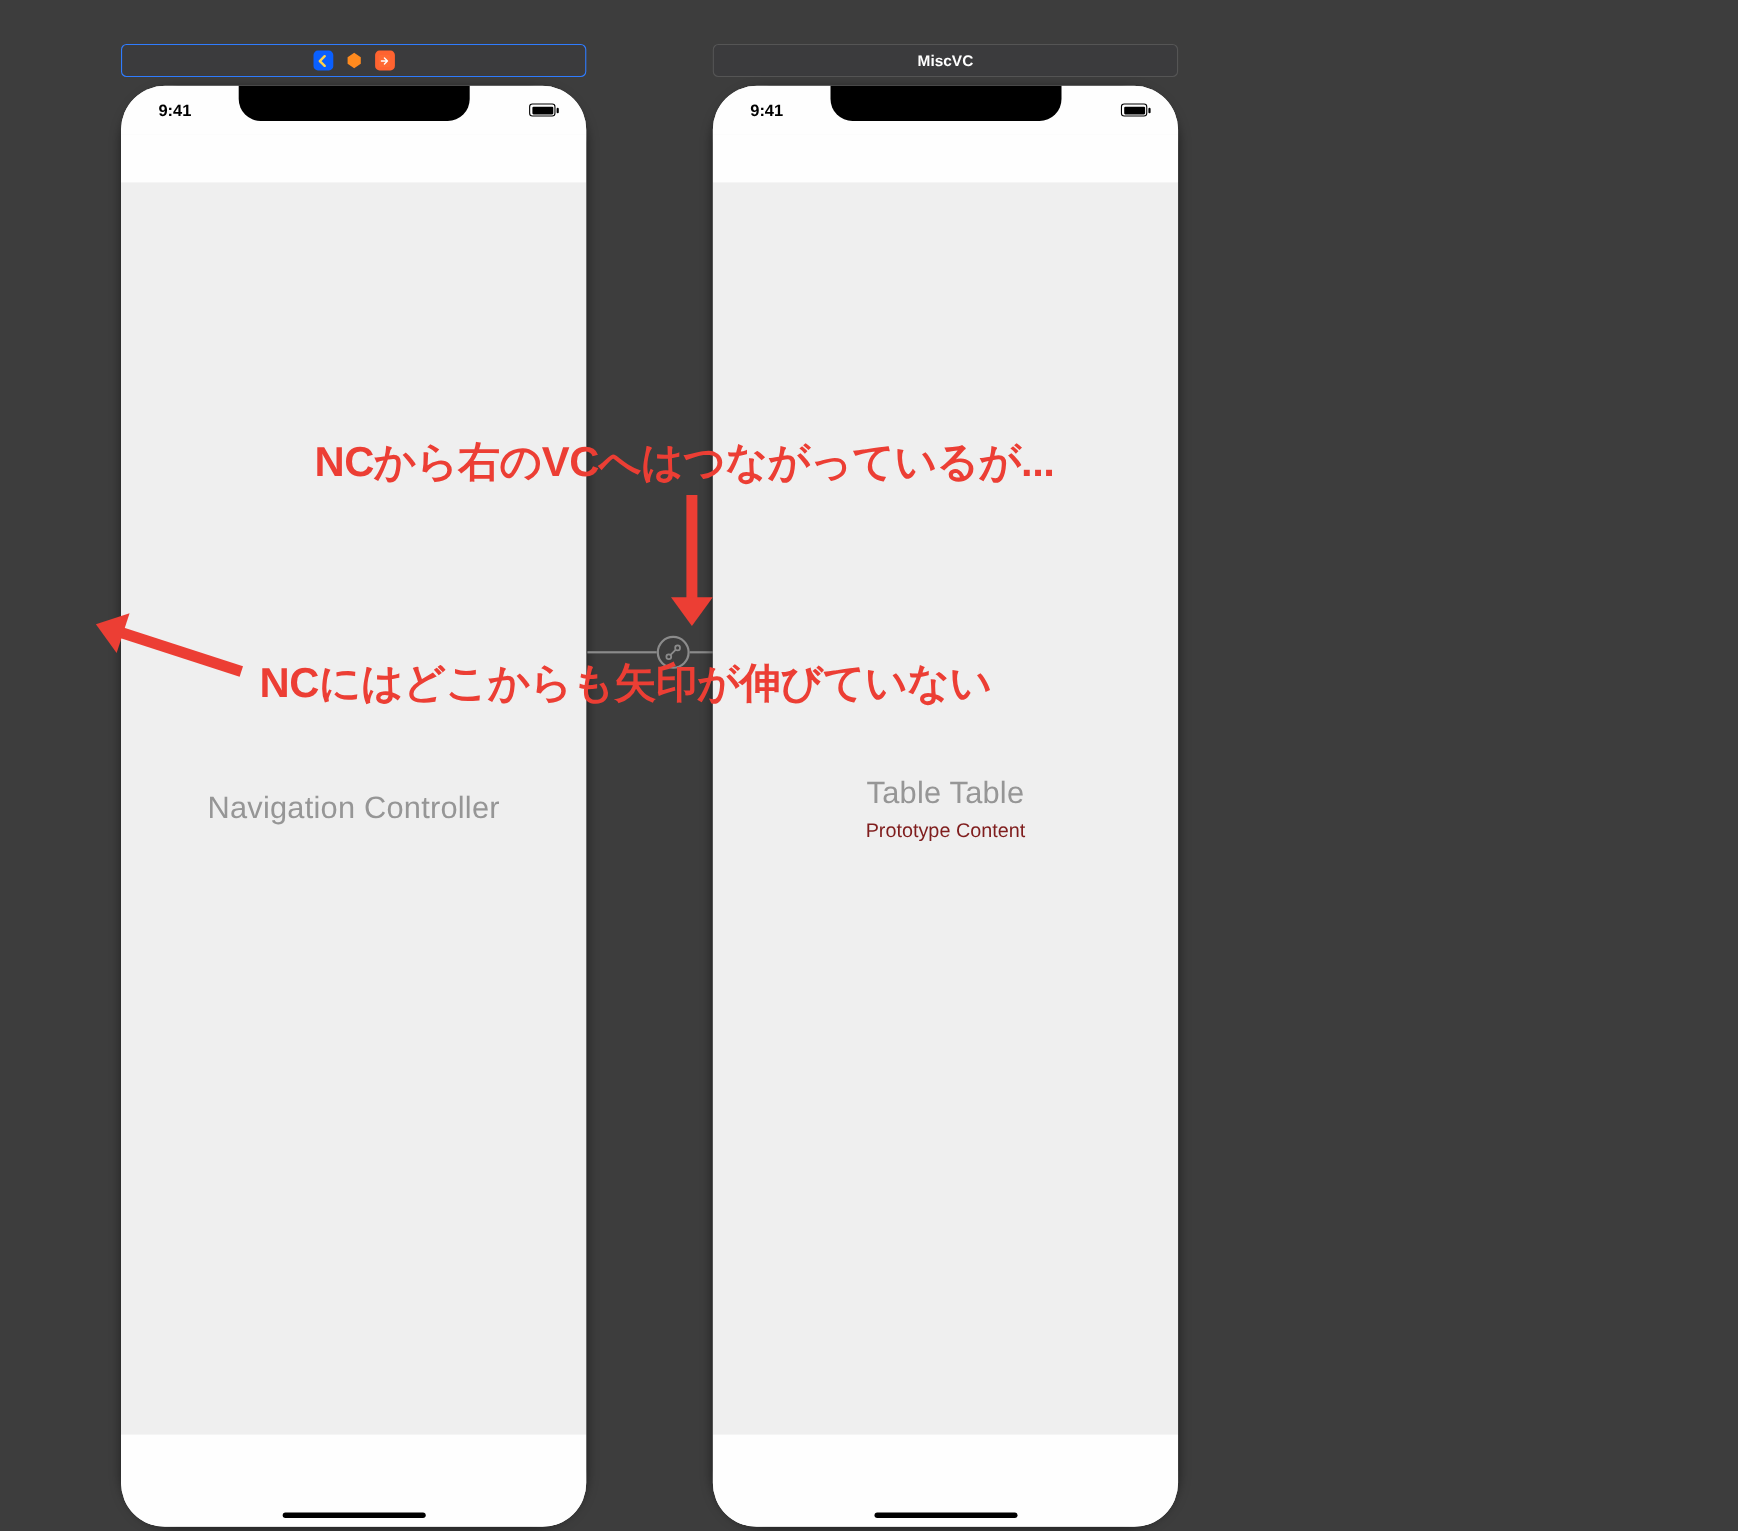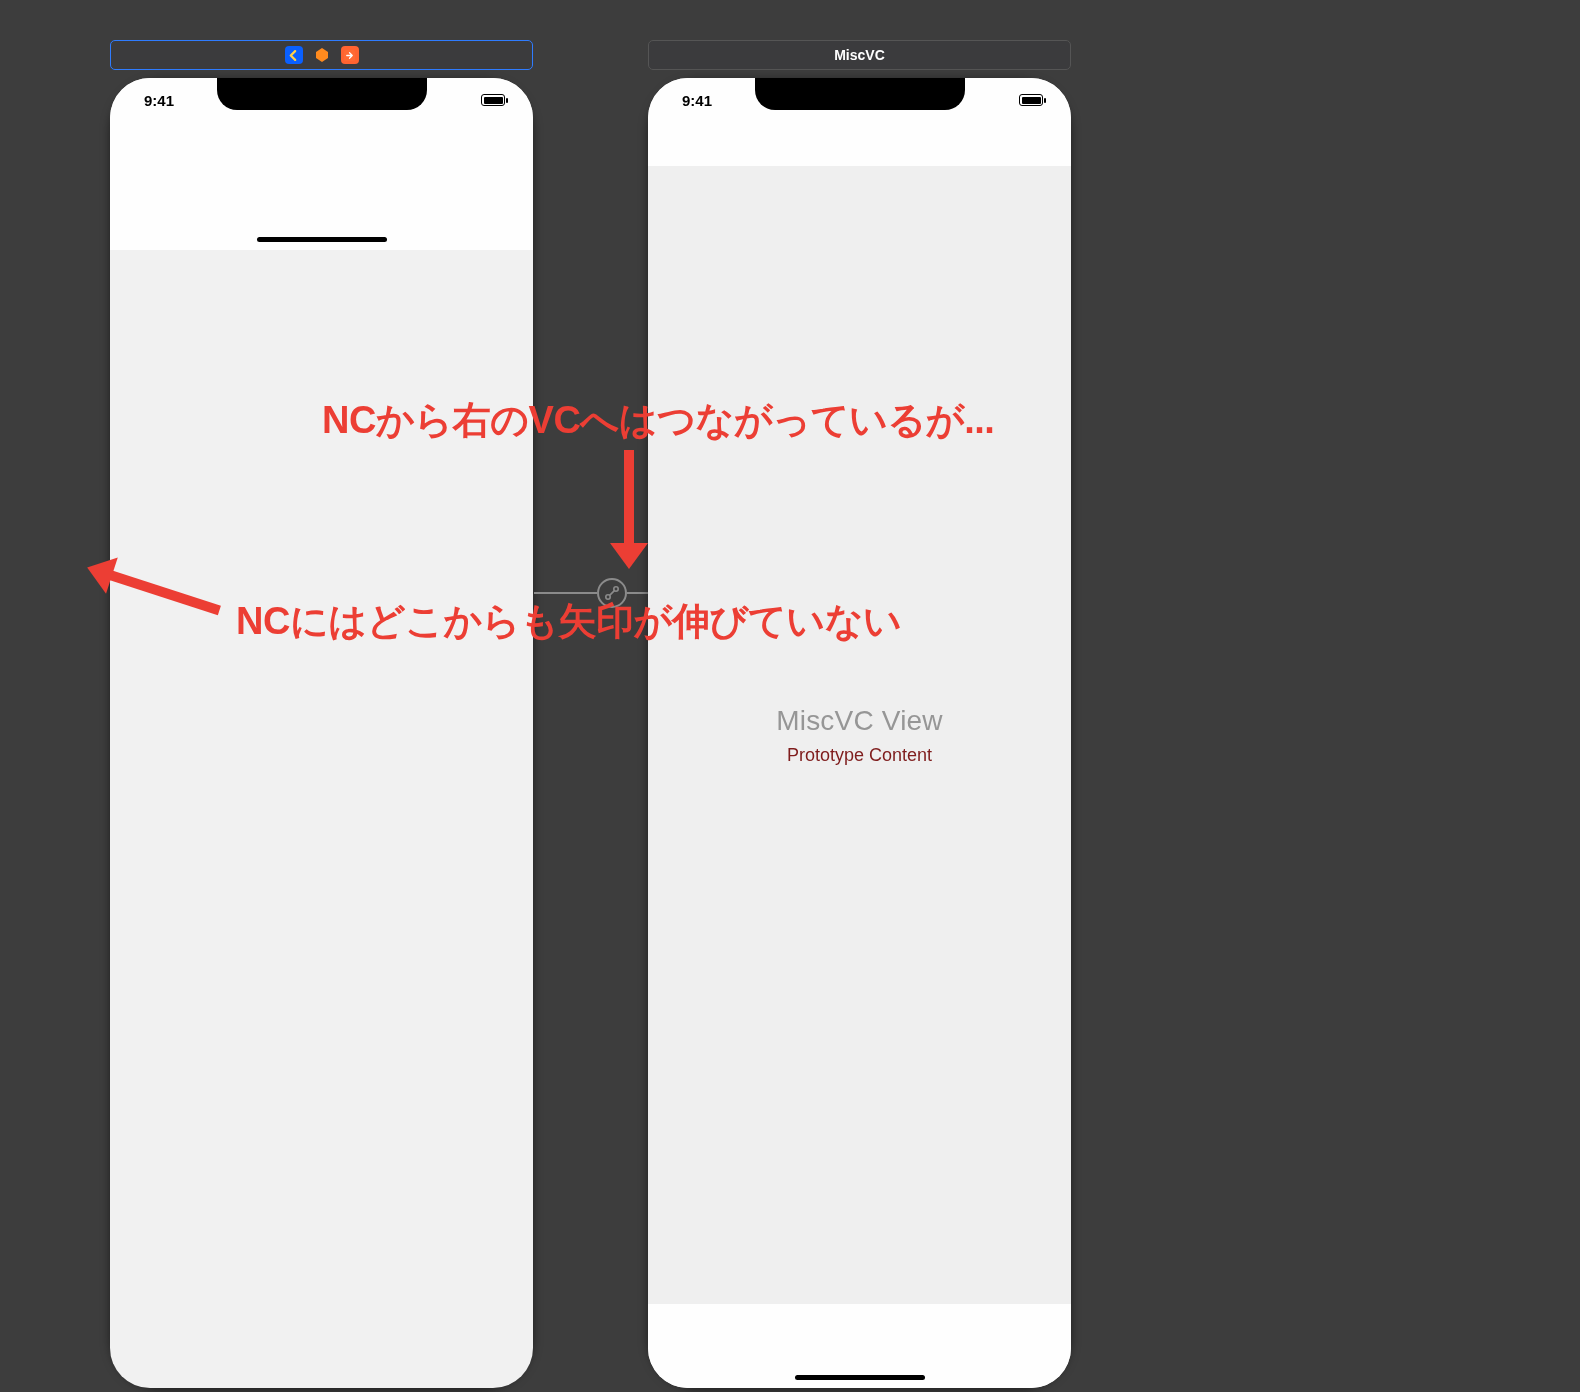--- a/index.html
+++ b/index.html
@@ -189,21 +189,21 @@
 
   
   .ann-text {
     position: absolute;
     color: #ec3e34;
     font-weight: 700;
     font-size: 38px;
     letter-spacing: -0.5px;
     white-space: nowrap;
   }
-  .ann-text.top { left: 286px; top: 395px; margin-left: 36px; }
+  .ann-text.top { left: 286px; top: 395px; }
   .ann-text.mid { left: 236px; top: 596px; }
 
   .ann-arrow {
     position: absolute;
     background: #ec3e34;
   }
   
   .ann-arrow.down {
     left: 624px;
     top: 450px;
@@ -266,20 +266,23 @@
   <div class="phone">
     <div class="notch"></div>
     <div class="screen">
       <div class="status-bar">
         <span>9:41</span>
         <span class="battery">
             <span class="fill"></span>
           </span>
       </div>
       <div class="navbar-area"></div>
+      <div class="content-area">
+        <div class="main-label">Navigation Controller</div>
+      </div>
       <div class="tab-area">
         <div class="home-indicator"></div>
       </div>
     </div>
   </div>
 </div>
 
 <div class="segue">
   <div class="line"></div>
   <div class="badge">
@@ -301,21 +304,21 @@
     <div class="notch"></div>
     <div class="screen">
       <div class="status-bar">
         <span>9:41</span>
         <span class="battery">
             <span class="fill"></span>
           </span>
       </div>
       <div class="navbar-area"></div>
       <div class="content-area">
-        <div class="main-label">MiscVC View</div>
+        <div class="main-label">Table Table</div>
         <div class="sub-label">Prototype Content</div>
       </div>
       <div class="tab-area">
         <div class="home-indicator"></div>
       </div>
     </div>
   </div>
 </div>
 
 <div class="ann-text top">NCから右のVCへはつながっているが...</div>

